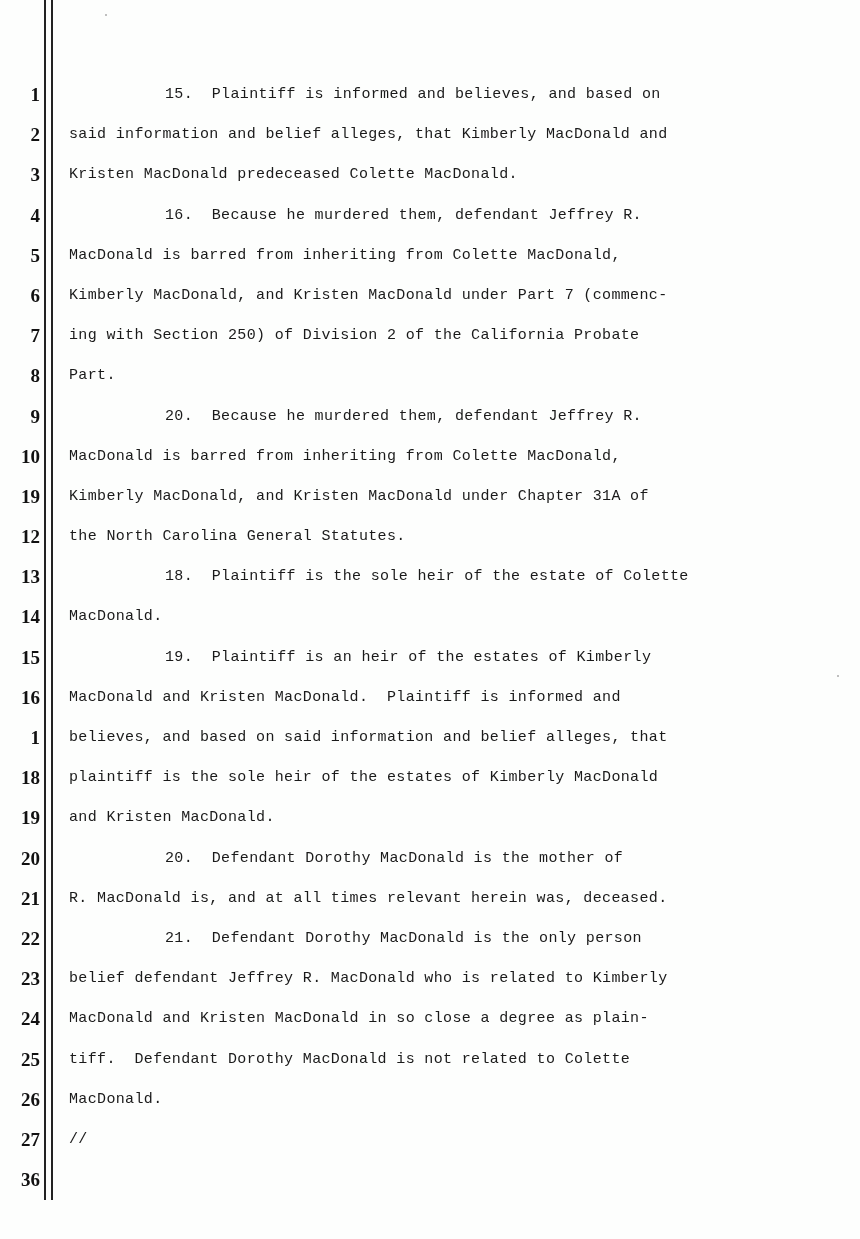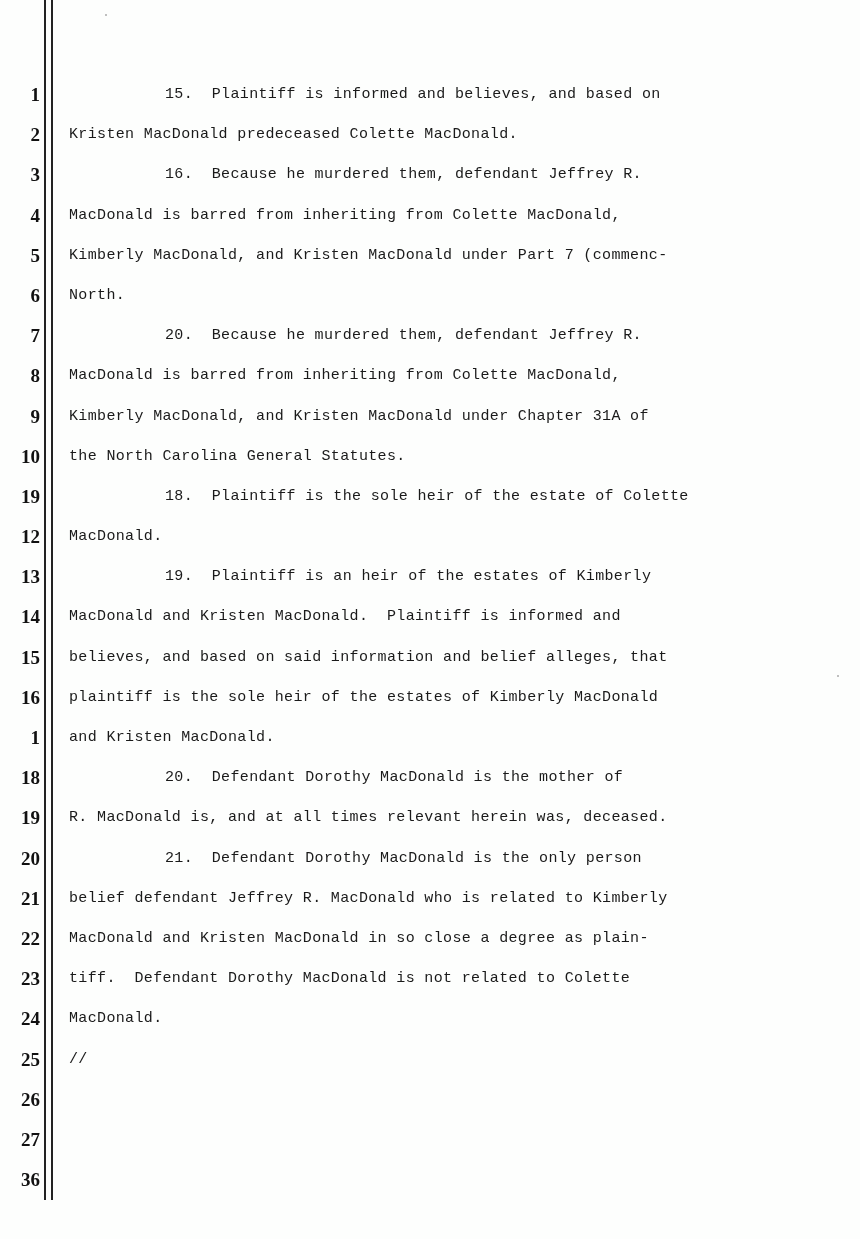--- a/index.html
+++ b/index.html
@@ -102,25 +102,27 @@
       <div class="line-number">22</div>
       <div class="line-number">23</div>
       <div class="line-number">24</div>
       <div class="line-number">25</div>
       <div class="line-number">26</div>
       <div class="line-number">27</div>
       <div class="line-number">36</div>
     </div>
   <div class="body-text" id="body-text">
       <div class="text-line indent">15.  Plaintiff is informed and believes, and based on</div>
+      <div class="text-line">said information and belief alleges, that Kimberly MacDonald and</div>
       <div class="text-line">Kristen MacDonald predeceased Colette MacDonald.</div>
       <div class="text-line indent">16.  Because he murdered them, defendant Jeffrey R.</div>
       <div class="text-line">MacDonald is barred from inheriting from Colette MacDonald,</div>
       <div class="text-line">Kimberly MacDonald, and Kristen MacDonald under Part 7 (commenc-</div>
-      <div class="text-line">North.</div>
+      <div class="text-line">ing with Section 250) of Division 2 of the California Probate</div>
+      <div class="text-line">Part.</div>
       <div class="text-line indent">20.  Because he murdered them, defendant Jeffrey R.</div>
       <div class="text-line">MacDonald is barred from inheriting from Colette MacDonald,</div>
       <div class="text-line">Kimberly MacDonald, and Kristen MacDonald under Chapter 31A of</div>
       <div class="text-line">the North Carolina General Statutes.</div>
       <div class="text-line indent">18.  Plaintiff is the sole heir of the estate of Colette</div>
       <div class="text-line">MacDonald.</div>
       <div class="text-line indent">19.  Plaintiff is an heir of the estates of Kimberly</div>
       <div class="text-line">MacDonald and Kristen MacDonald.  Plaintiff is informed and</div>
       <div class="text-line">believes, and based on said information and belief alleges, that</div>
       <div class="text-line">plaintiff is the sole heir of the estates of Kimberly MacDonald</div>

